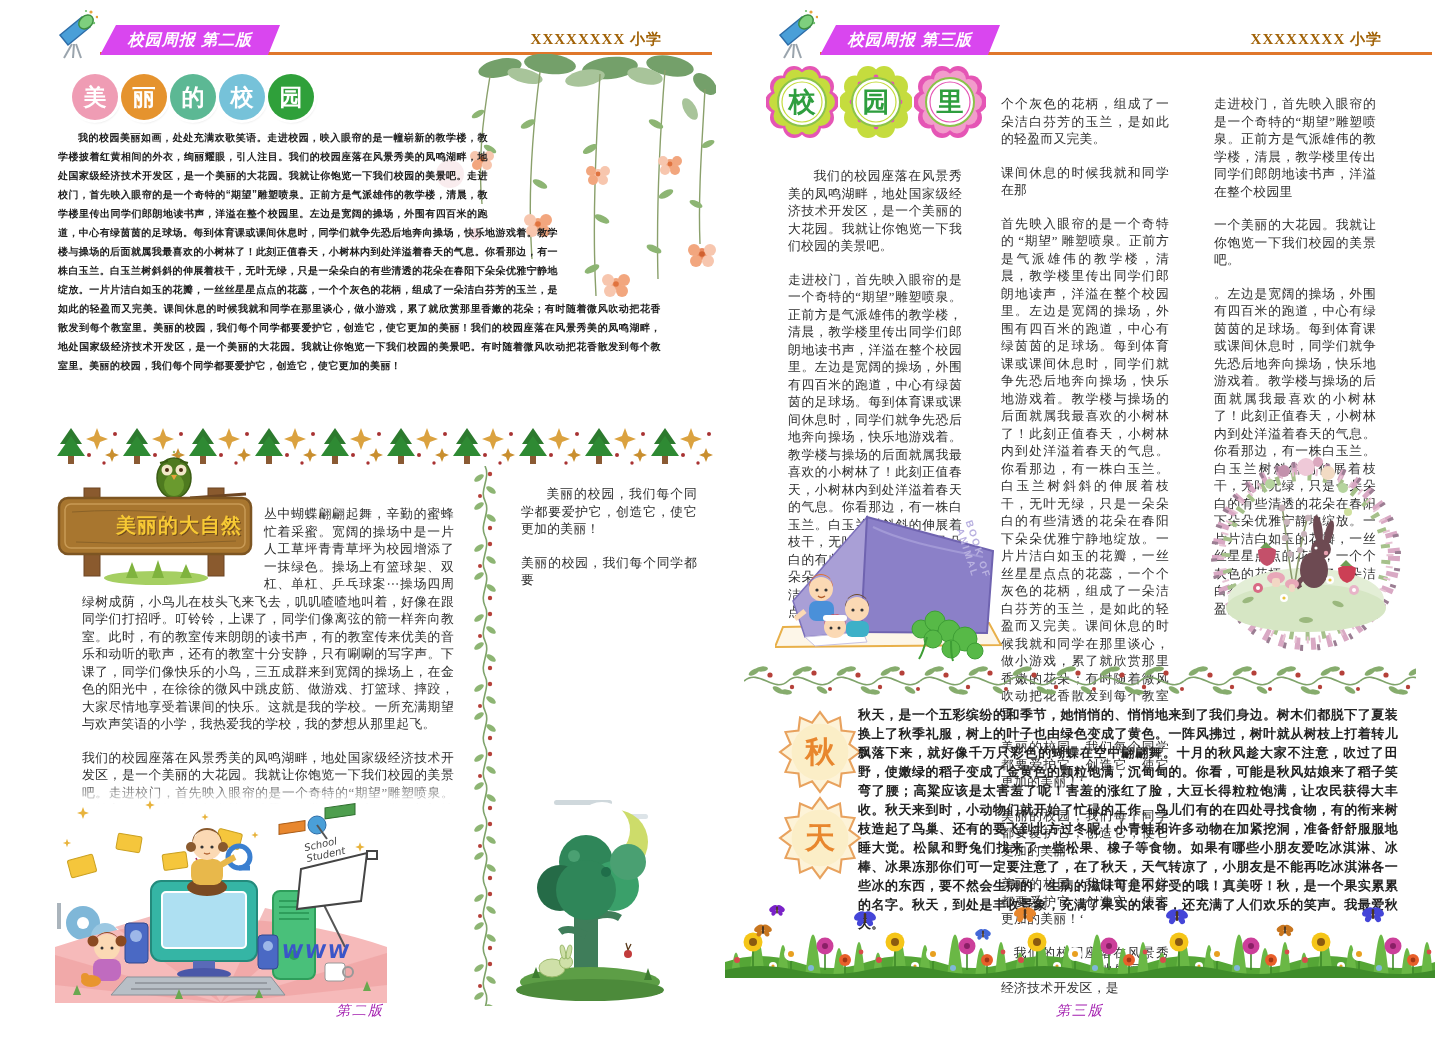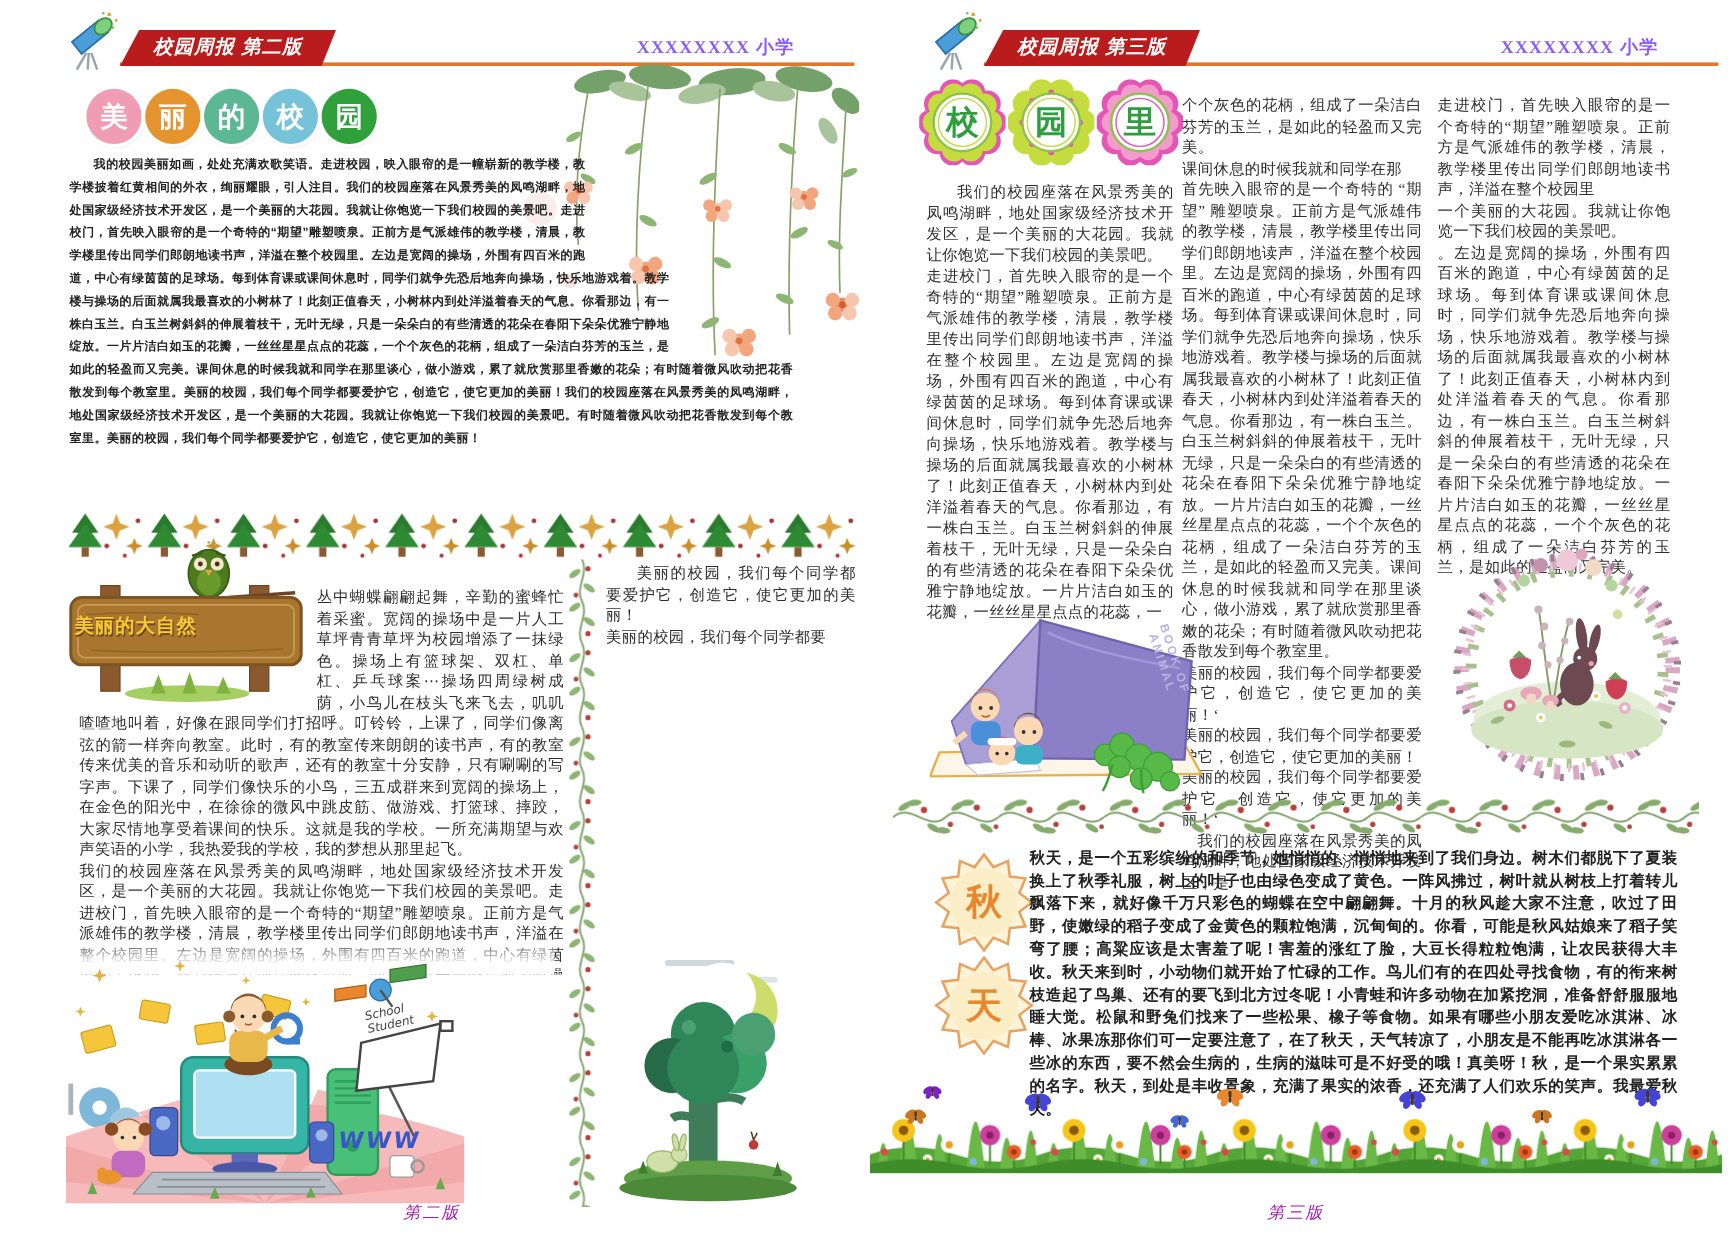--- a/index.html
+++ b/index.html
@@ -3,25 +3,25 @@
 <meta charset="utf-8">
 <style>
   html,body{margin:0;padding:0;background:#fff;}
   body{width:1440px;height:1040px;position:relative;overflow:hidden;
        font-family:"Liberation Serif","DejaVu Serif",serif;color:#303030;}
   .sheet{position:absolute;top:0;width:720px;height:1040px;background:#fff;}
   #p2{left:0;} #p3{left:720px;}
 
   
   .hdr-line{position:absolute;left:100px;width:612px;top:52px;height:3px;background:#e0772b;}
-  .hdr-banner{position:absolute;left:100px;top:25px;width:180px;height:30px;background:#b91c1c;
+  .hdr-banner{position:absolute;left:100px;top:25px;width:180px;height:30px;background:#d946ef;
       clip-path:polygon(16px 0,100% 0,calc(100% - 12px) 100%,0 100%);
       color:#fff;font-style:italic;font-weight:bold;font-size:16px;line-height:30px;text-align:center;
       font-family:"Liberation Sans","DejaVu Sans",sans-serif;letter-spacing:1px;}
-  .hdr-school{position:absolute;right:58px;top:30px;font-size:15px;color:#8b5cf6;font-weight:bold;letter-spacing:1px;}
+  .hdr-school{position:absolute;right:58px;top:30px;font-size:15px;color:#a16207;font-weight:bold;letter-spacing:1px;}
   .logo{position:absolute;left:52px;top:8px;}
 
   
   .tcircles{position:absolute;left:72px;top:74px;display:flex;}
   .tcirc{width:46px;height:46px;border-radius:50%;color:#fff;font-size:23px;font-weight:bold;
       display:flex;align-items:center;justify-content:center;margin-right:3px;
       font-family:"Liberation Sans","DejaVu Sans",sans-serif;
       box-shadow:0 0 0 3px #fff,1px 2px 3px rgba(0,0,0,.25);}
 
   
@@ -31,31 +31,31 @@
       color:#2e9e3e;font-size:27px;font-weight:bold;font-family:"Liberation Sans","DejaVu Sans",sans-serif;}
 
   
   .lead{position:absolute;left:58px;top:128px;width:658px;font-family:"Liberation Sans","DejaVu Sans",sans-serif;
       font-weight:600;font-size:10px;line-height:19px;letter-spacing:.4px;text-align:justify;color:#222;}
   .lead p{margin:0;text-indent:2em;}
   .w1{float:right;width:228px;height:78px;} .w2{float:right;clear:right;width:158px;height:78px;}
   .w3{float:right;clear:right;width:55px;height:55px;}
 
   .colserif{font-size:12.8px;line-height:17.5px;text-align:justify;letter-spacing:.3px;color:#2e2e2e;}
-  .colserif p{margin:0;}
+  .colserif p{margin:16px;}
   .ind2{text-indent:2em;} .ind1{text-indent:1em;}
 
   .nature-text{position:absolute;left:66px;top:490px;width:404px;height:322px;overflow:hidden;}
   .sign-spacer{float:left;width:198px;height:100px;}
   .nat-fade{position:absolute;left:58px;top:782px;width:404px;height:30px;
       background:linear-gradient(rgba(255,255,255,0),#fff 75%);}
 
   .p2-colright{position:absolute;left:505px;top:470px;width:208px;}
-  .sign-title{position:absolute;left:62px;top:512px;width:180px;text-align:left;color:#f7c934;
-      font-weight:bold;font-size:16px;font-family:"Liberation Sans","DejaVu Sans",sans-serif;
+  .sign-title{position:absolute;left:62px;top:512px;width:180px;text-align:right;color:#f7c934;
+      font-weight:bold;font-size:20px;font-family:"Liberation Sans","DejaVu Sans",sans-serif;
       text-shadow:1px 1px 0 #6d4a1d;letter-spacing:1px;}
 
   
   .p3col1{position:absolute;left:52px;top:152px;width:206px;}
   .p3col2{position:absolute;left:265px;top:80px;width:200px;}
   .p3col3{position:absolute;left:478px;top:80px;width:194px;}
 
   .autumn-text{position:absolute;left:138px;top:705px;width:540px;
       font-family:"Liberation Sans","DejaVu Sans",sans-serif;font-weight:600;
       font-size:13px;line-height:19px;letter-spacing:.3px;text-align:justify;color:#222;}

